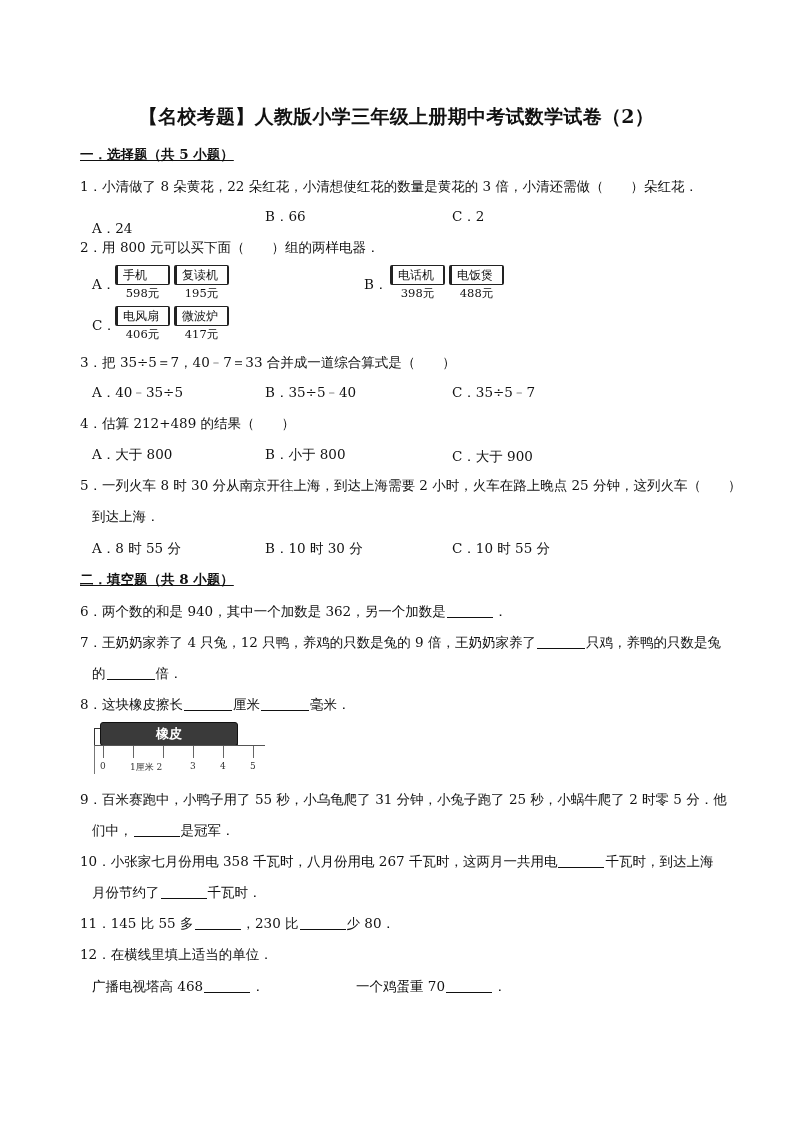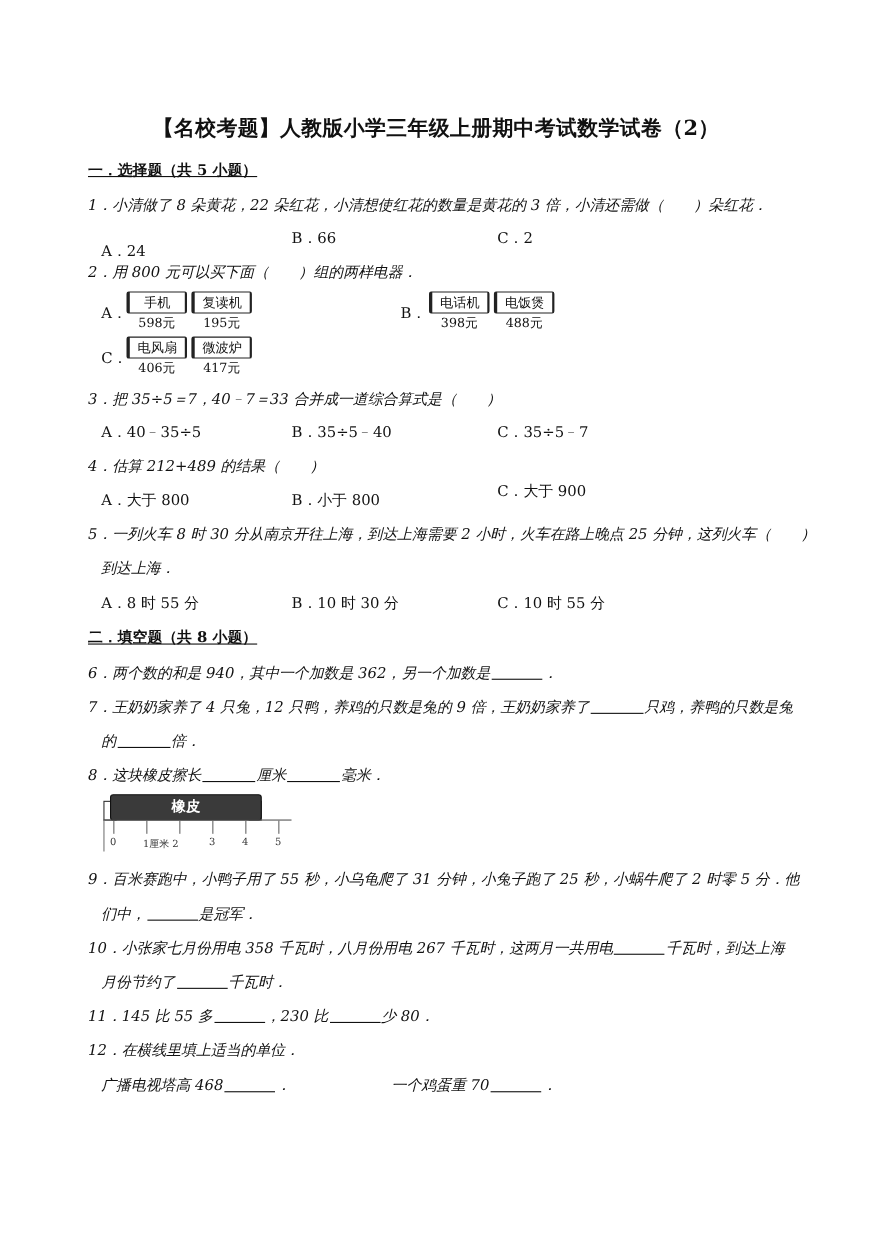--- a/index.html
+++ b/index.html
@@ -1,27 +1,27 @@
 <!DOCTYPE html>
 <html><head>
 <meta charset="utf-8">
 <style>
   html, body { margin: 0; padding: 0; background: #ffffff; }
   body { width: 793px; height: 1122px; position: relative; overflow: hidden;
          font-family: "DejaVu Serif", "Liberation Serif", serif; color: #111; }
   .title { position: absolute; top: 104px; left: 0; width: 793px; text-align: center;
            font-size: 19px; font-weight: bold; letter-spacing: 0.3px; }
   .section { position: absolute; left: 80px; font-size: 13.5px; font-weight: bold; text-decoration: underline; }
-  .line { position: absolute; left: 80px; font-size: 13.5px; white-space: nowrap; font-style: italic; }
+  .line { position: absolute; left: 80px; font-size: 13.5px; white-space: nowrap; }
   .indent { left: 92px; }
   .opt { position: absolute; font-size: 13.5px; white-space: nowrap; }
   .blank { display: inline-block; width: 46px; border-bottom: 1px solid #111; height: 14px; vertical-align: -2px; margin: 0 1px; }
   .tag-group { position: absolute; display: flex; gap: 4px; }
   .tag { display: flex; flex-direction: column; align-items: center; }
-  .scroll { border: 1px solid #222; border-left-width: 3px; border-right-width: 2px; padding: 0 5px; font-size: 12px; height: 18px; line-height: 18px; background: #fff; min-width: 40px; text-align: center; border-radius: 2px; }
+  .scroll { border: 1px solid #222; border-left-width: 3px; border-right-width: 2px; padding: 0 5px; font-size: 12px; height: 18px; line-height: 18px; background: #fff; min-width: 40px; text-align: left; border-radius: 2px; }
   .price { font-size: 11.5px; margin-top: 1px; }
   .ruler-wrap { position: absolute; left: 92px; top: 720px; width: 176px; height: 58px; }
   .eraser { position: absolute; left: 8px; top: 2px; width: 136px; height: 22px; background: #3a3a3a; border: 1px solid #111; border-radius: 3px; color: #fff; font-weight: bold; font-size: 13px; text-align: center; line-height: 22px; }
   .eraser-sleeve { position: absolute; top: 8px; width: 10px; height: 16px; border: 1px solid #333; background: #fff; }
   .ruler { position: absolute; left: 2px; top: 25px; width: 170px; height: 28px; border-top: 1px solid #555; border-left: 1px solid #777; }
   .ruler-num { position: absolute; top: 15px; font-size: 9px; color: #333; }
   .tick { position: absolute; top: 0; width: 1px; background: #666; }
 </style>
 </head>
 <body>
@@ -71,21 +71,21 @@
 </div>
 
 <div class="line" style="top:354px">3．把 35÷5＝7，40﹣7＝33 合并成一道综合算式是（　　）</div>
 <div class="opt" style="left:92px;top:384px">A．40﹣35÷5</div>
 <div class="opt" style="left:265px;top:384px">B．35÷5﹣40</div>
 <div class="opt" style="left:452px;top:384px">C．35÷5﹣7</div>
 
 <div class="line" style="top:415px">4．估算 212+489 的结果（　　）</div>
 <div class="opt" style="left:92px;top:446px">A．大于 800</div>
 <div class="opt" style="left:265px;top:446px">B．小于 800</div>
-<div class="opt" style="left:452px;top:438px">C．大于 900</div>
+<div class="opt" style="left:452px;top:448px">C．大于 900</div>
 
 <div class="line" style="top:477px">5．一列火车 8 时 30 分从南京开往上海，到达上海需要 2 小时，火车在路上晚点 25 分钟，这列火车（　　）</div>
 <div class="line indent" style="top:508px">到达上海．</div>
 <div class="opt" style="left:92px;top:540px">A．8 时 55 分</div>
 <div class="opt" style="left:265px;top:540px">B．10 时 30 分</div>
 <div class="opt" style="left:452px;top:540px">C．10 时 55 分</div>
 
 <div class="section" style="top:571px">二．填空题（共 8 小题）</div>
 
 <div class="line" style="top:603px">

